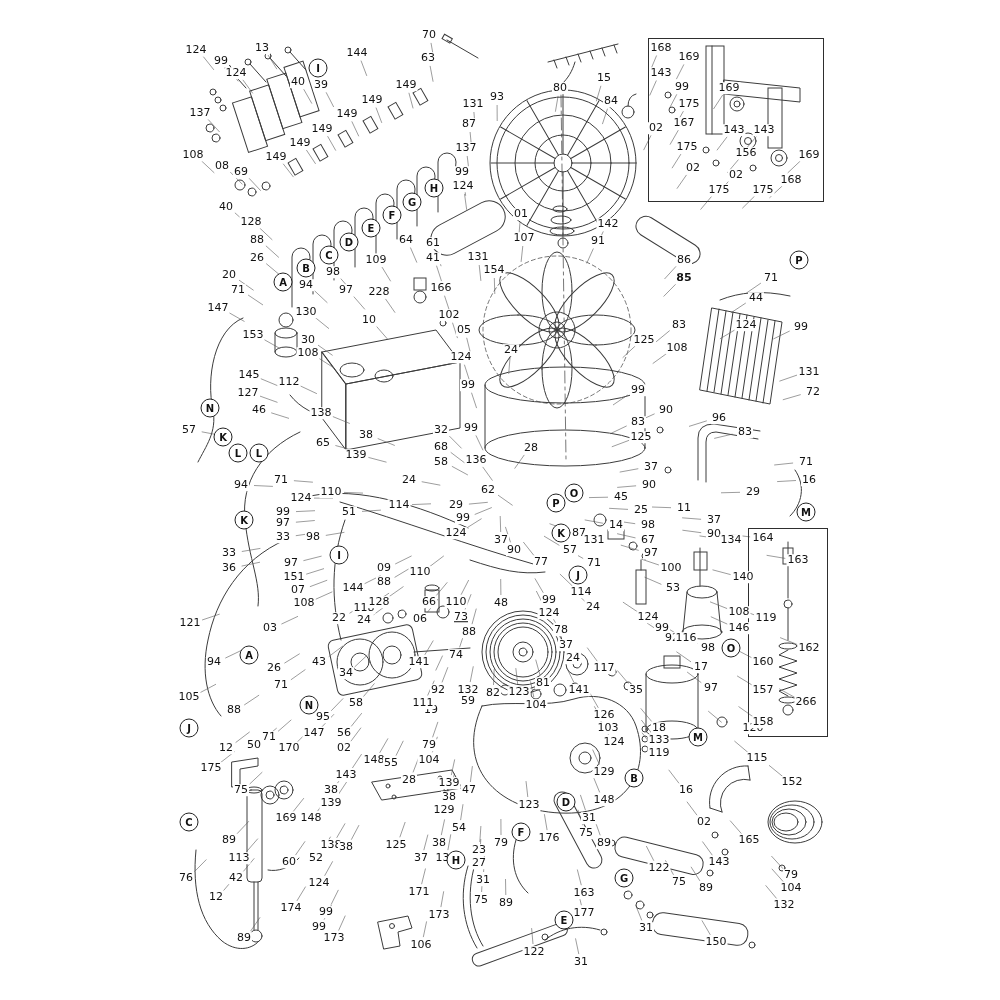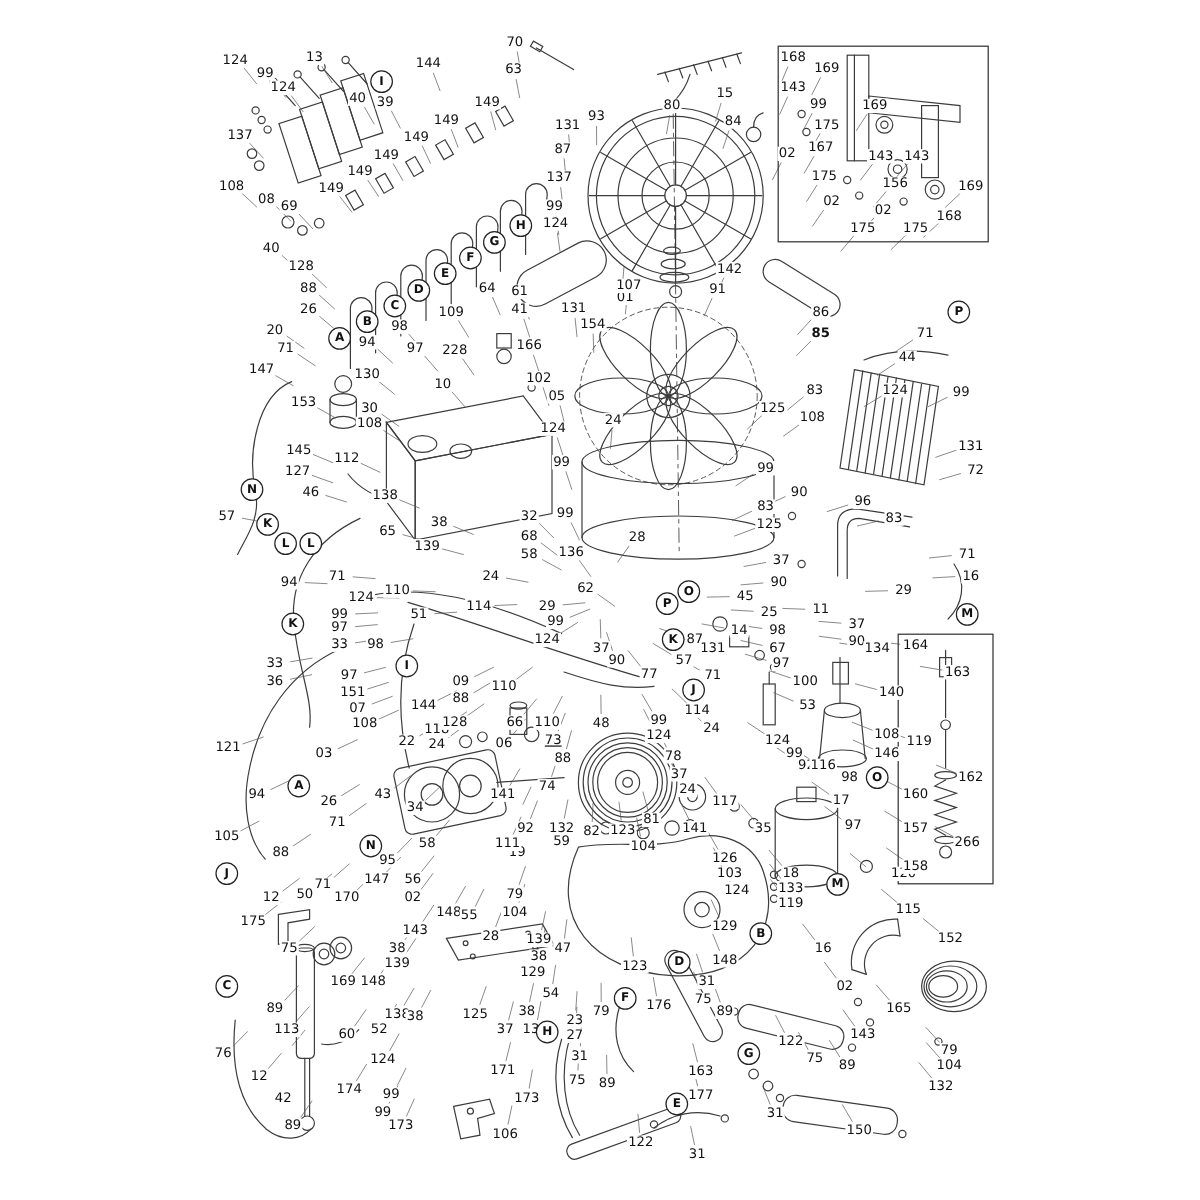--- a/index.html
+++ b/index.html
@@ -702,21 +702,21 @@
       <div class="callout" style="left: 428px; top: 58px;">63</div>
       <div class="callout" style="left: 604px; top: 78px;">15</div>
       <div class="callout" style="left: 560px; top: 88px;">80</div>
       <div class="callout" style="left: 497px; top: 97px;">93</div>
       <div class="callout" style="left: 611px; top: 101px;">84</div>
       <div class="callout" style="left: 473px; top: 104px;">131</div>
       <div class="callout" style="left: 469px; top: 124px;">87</div>
       <div class="callout" style="left: 466px; top: 148px;">137</div>
       <div class="callout" style="left: 462px; top: 172px;">99</div>
       <div class="callout" style="left: 463px; top: 186px;">124</div>
-      <div class="callout" style="left: 521px; top: 214px; margin-top: 34px;">01</div>
+      <div class="callout" style="left: 521px; top: 214px;">01</div>
       <div class="callout" style="left: 608px; top: 224px;">142</div>
       <div class="callout" style="left: 524px; top: 238px;">107</div>
       <div class="callout" style="left: 598px; top: 241px;">91</div>
       <div class="callout" style="left: 406px; top: 240px;">64</div>
       <div class="callout" style="left: 433px; top: 243px;">61</div>
       <div class="callout" style="left: 376px; top: 260px;">109</div>
       <div class="callout" style="left: 433px; top: 258px;">41</div>
       <div class="callout" style="left: 478px; top: 257px;">131</div>
       <div class="callout" style="left: 494px; top: 270px;">154</div>
       <div class="callout" style="left: 441px; top: 288px;">166</div>
@@ -917,21 +917,21 @@
       <div class="callout" style="left: 319px; top: 883px;">124</div>
       <div class="callout" style="left: 326px; top: 912px;">99</div>
       <div class="callout" style="left: 419px; top: 892px;">171</div>
       <div class="callout" style="left: 439px; top: 915px;">173</div>
       <div class="callout" style="left: 291px; top: 908px;">174</div>
       <div class="callout" style="left: 319px; top: 927px;">99</div>
       <div class="callout" style="left: 334px; top: 938px;">173</div>
       <div class="callout" style="left: 421px; top: 945px; text-align: center;">106</div>
       <div class="callout" style="left: 244px; top: 938px;">89</div>
       <div class="callout" style="left: 216px; top: 897px;">12</div>
-      <div class="callout" style="left: 236px; top: 878px; margin-top: 37px;">42</div>
+      <div class="callout" style="left: 236px; top: 878px;">42</div>
       <div class="callout" style="left: 239px; top: 858px;">113</div>
       <div class="callout" style="left: 289px; top: 862px;">60</div>
       <div class="callout" style="left: 229px; top: 840px;">89</div>
       <div class="callout" style="left: 186px; top: 878px;">76</div>
       <div class="callout" style="left: 483px; top: 880px;">31</div>
       <div class="callout" style="left: 481px; top: 900px;">75</div>
       <div class="callout" style="left: 506px; top: 903px;">89</div>
       <div class="callout" style="left: 549px; top: 838px;">176</div>
       <div class="callout" style="left: 589px; top: 818px;">31</div>
       <div class="callout" style="left: 586px; top: 833px;">75</div>

